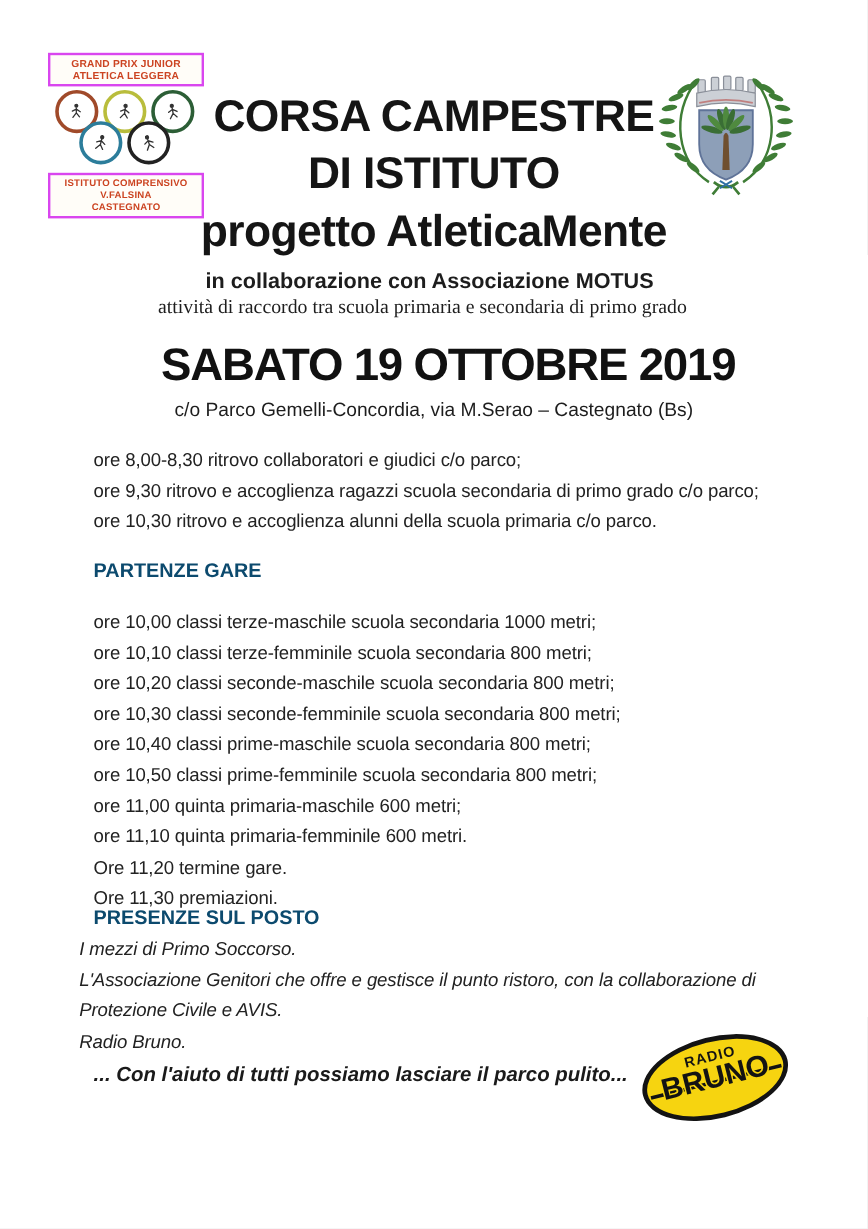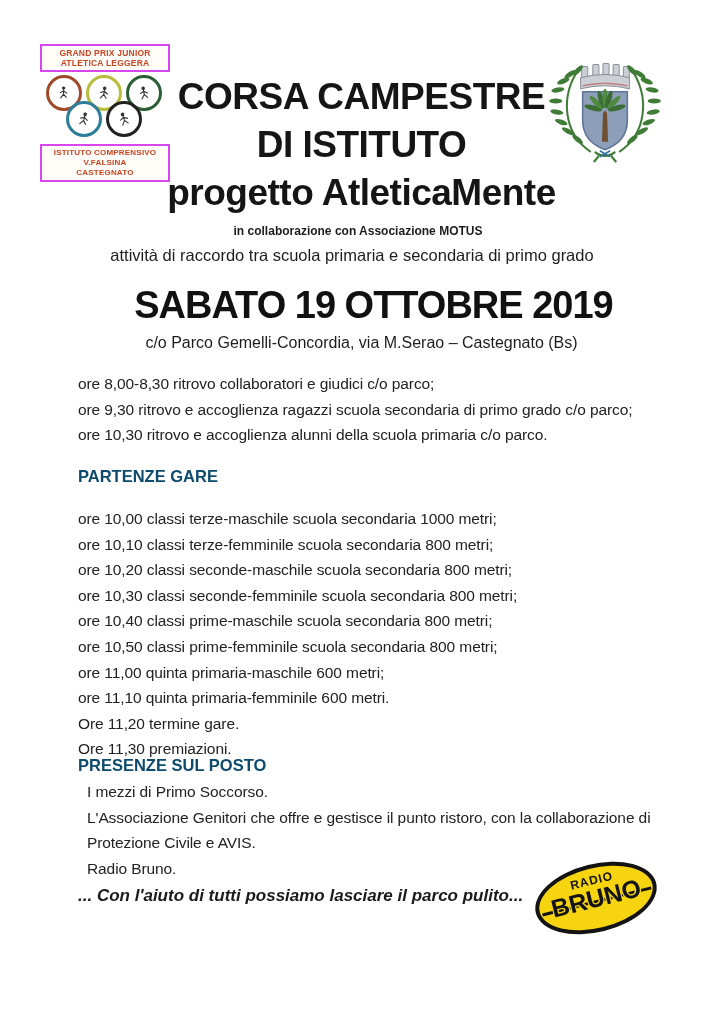--- a/index.html
+++ b/index.html
@@ -33,36 +33,36 @@
   
   .coat{position:absolute;left:543px;top:36px;width:124px;height:130px;}
 
   
   .title-line{position:absolute;left:0;width:723px;text-align:center;
               font-weight:bold;font-size:37px;letter-spacing:-.5px;color:#151515;}
   .t1{top:76px;}
   .t2{top:124px;}
   .t3{top:172px;}
   .collab{position:absolute;left:0;top:224px;width:716px;text-align:center;
-          font-weight:bold;font-size:12px;}
+          font-weight:bold;font-size:18px;}
   .activity{position:absolute;left:0;top:246px;width:704px;text-align:center;
-            font-size:16.5px;}
+            font-size:16.5px;font-family:Liberation Serif, serif;}
   .date{position:absolute;left:0;top:284px;width:723px;text-align:center;
         font-weight:bold;font-size:38px;letter-spacing:-1px;color:#111;padding-left:12px;}
   .location{position:absolute;left:0;top:334px;width:723px;text-align:center;
             font-size:16px;}
 
   
   .body-text{font-size:15.5px;letter-spacing:-.1px;line-height:25.6px;color:#222;}
   .intro{position:absolute;left:78px;top:371px;right:30px;}
   .sec-heading{position:absolute;left:78px;font-weight:bold;font-size:16.5px;color:#0c4a6e;}
   .h-partenze{top:467px;}
   .races{position:absolute;left:78px;top:506px;right:30px;}
   .h-presenze{top:756px;}
-  .presenze{position:absolute;left:87px;top:779px;width:606px;}
+  .presenze{position:absolute;left:66px;top:779px;width:606px;font-style:italic;}
   .closing{position:absolute;left:78px;top:886px;width:470px;
            font-weight:bold;font-style:italic;font-size:17px;color:#1a1a1a;}
 
   
   .rb-logo{position:absolute;left:534px;top:864px;width:124px;height:68px;
            transform:rotate(-14deg);}
   .rb-ellipse{position:absolute;inset:0;border-radius:50%;
               background:#f6d410;border:4px solid #131313;box-sizing:border-box;}
   .rb-line{position:absolute;left:6px;right:6px;top:36px;height:3px;background:#131313;}
   .rb-radio{position:absolute;left:0;top:9px;width:100%;text-align:center;

